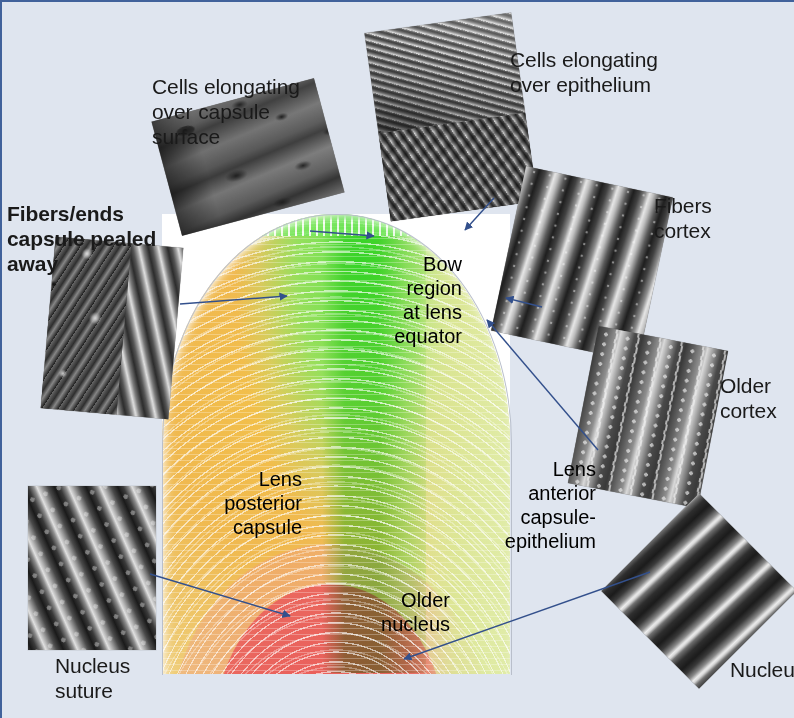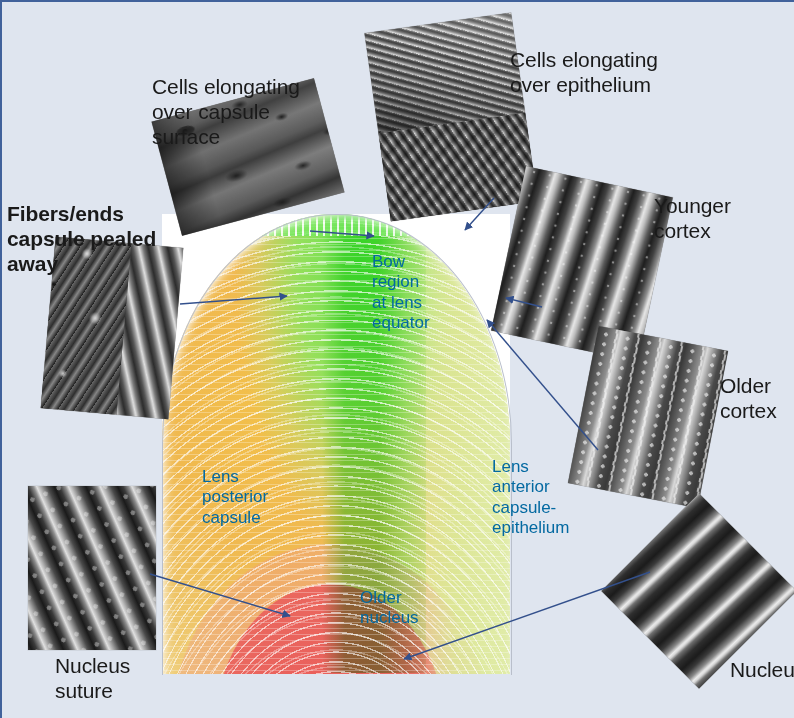--- a/index.html
+++ b/index.html
@@ -296,24 +296,24 @@
     position:absolute;left:160px;top:212px;width:348px;height:460px;
     border-radius:174px 174px 0 0 / 230px 230px 0 0;
     border:1px solid #b9bfcb;
     border-bottom:none;
     pointer-events:none;
   }
 
   
   .onlens{
     position:absolute;
-    color:#0369a1;
-    font-size:17px;
+    color:#000000;
+    font-size:20px;
     line-height:1.2;
-    text-align:left;
+    text-align:right;
     white-space:pre-line;
   }
 
   
   #arrows{position:absolute;left:0;top:0;width:794px;height:718px;pointer-events:none;}
 </style>
 </head>
 <body>
 
 <div id="figure">
@@ -361,21 +361,21 @@
     <div class="tex tex-suture"></div>
   </div>
 
   <div class="caption" style="left:150px;top:73px;width:180px;">Cells elongating
 over capsule
 surface</div>
 
   <div class="caption" style="left:508px;top:46px;width:180px;">Cells elongating
 over epithelium</div>
 
-  <div class="caption" style="left:652px;top:192px;width:110px;">Younger
+  <div class="caption" style="left:652px;top:192px;width:110px;">Fibers
 cortex</div>
 
   <div class="caption" style="left:718px;top:372px;width:80px;">Older
 cortex</div>
 
   <div class="caption" style="left:728px;top:656px;width:90px;">Nucleus</div>
 
   <div class="caption" style="left:5px;top:200px;width:160px;font-weight:bold;">Fibers/ends
 capsule pealed
 away</div>

